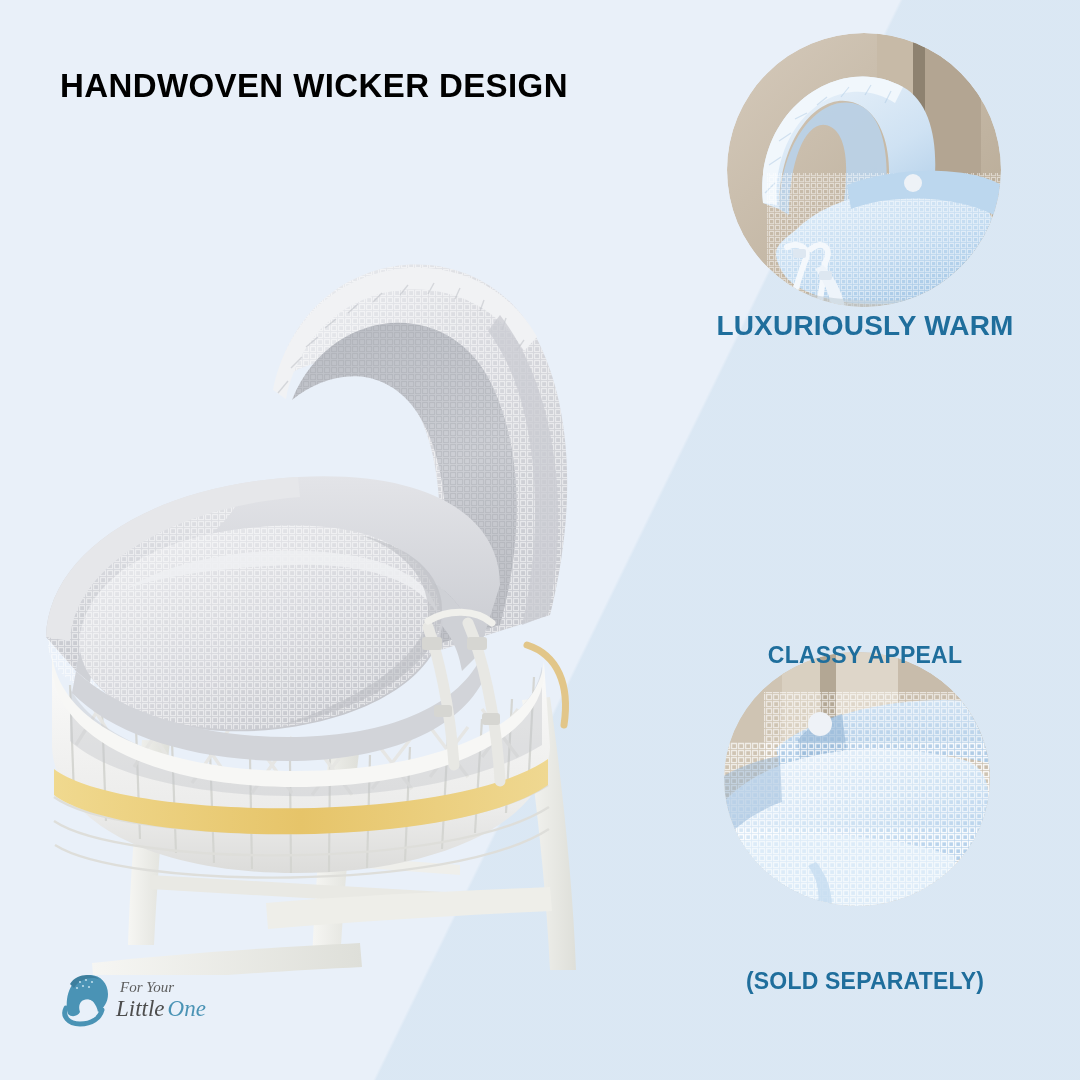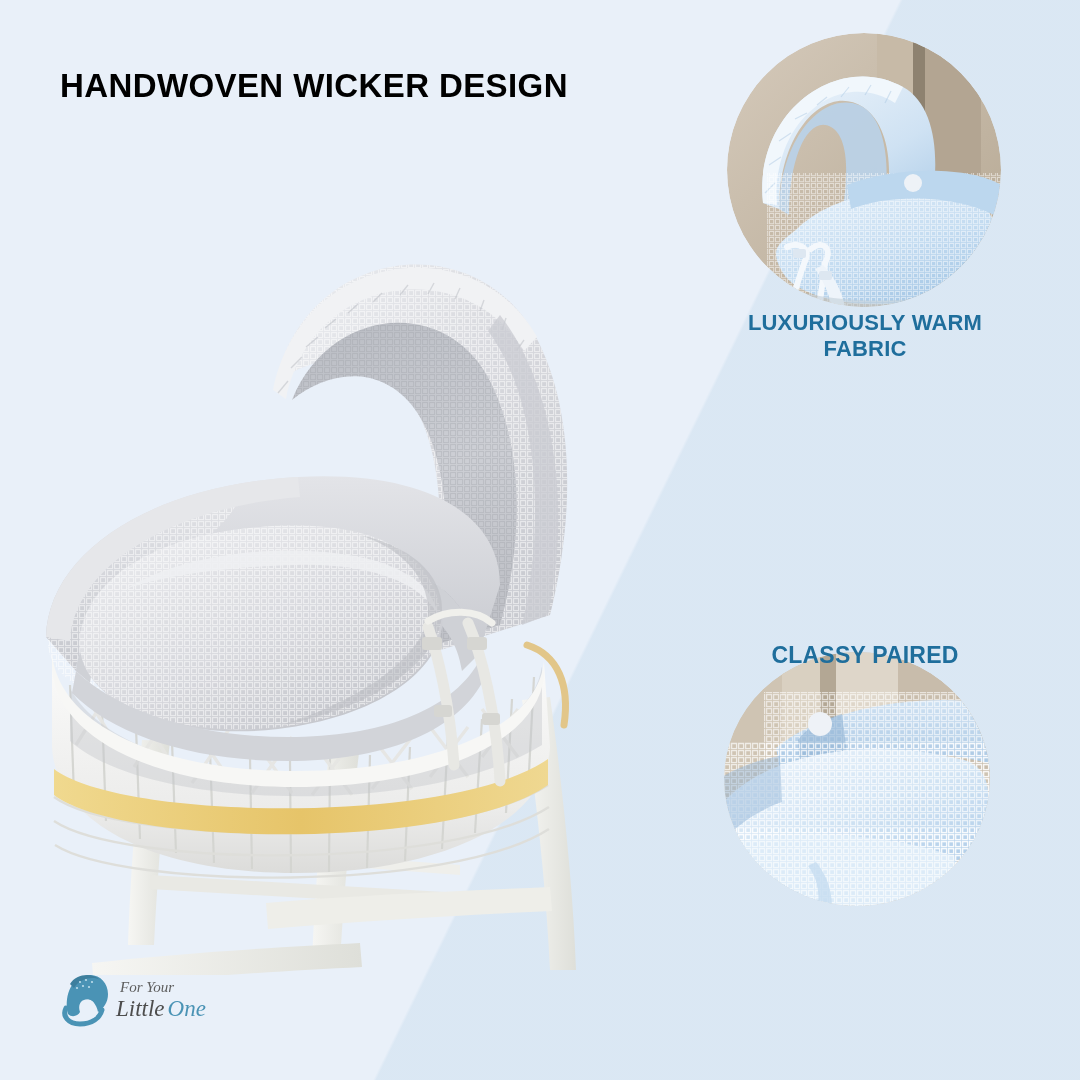--- a/index.html
+++ b/index.html
@@ -41,21 +41,21 @@
   .cap {
     position:absolute;
     text-align:center;
     color:#1f6e9c;
     font-weight:bold;
     line-height:1.16;
     letter-spacing:0.2px;
   }
 
   #f1-photo { left:727px; top:33px;  width:274px; height:274px; }
-  #f1-cap   { left:700px; top:310px; width:330px; font-size:22px; }
+  #f1-cap   { left:700px; top:310px; width:330px; font-size:28px; }
 
   #f2-photo { left:724px; top:378px; width:266px; height:255px; }
   #f2-cap   { left:690px; top:642px; width:350px; font-size:23px; }
   #f3-cap   { left:655px; top:968px; width:420px; font-size:23px; }
 
   
   #logo { position:absolute; left:58px; top:968px; width:150px; height:62px; }
   #logo svg { display:block; width:100%; height:100%; }
 </style>
 </head>
@@ -327,21 +327,20 @@
       <rect x="92" y="238" width="13" height="9" rx="2" fill="#dde7f1"></rect>
 
       <circle cx="186" cy="150" r="9" fill="#eef2f7"></circle>
 
       <path d="M46,250 C90,270 180,274 240,256 L240,274 L46,274 Z" fill="#c2ced9" opacity="0.6"></path>
     </g>
   </svg>
 </div>
 <div class="cap" id="f1-cap">
   <div>LUXURIOUSLY WARM</div>
-  <div>FABRIC</div>
 </div>
 
 <div class="circle-photo" id="f2-photo">
   <svg viewBox="0 0 266 255" xmlns="http://www.w3.org/2000/svg">
     <defs>
       <linearGradient id="b2quilt" x1="0.1" y1="0" x2="0.8" y2="1">
         <stop offset="0%" stop-color="#e8f1fa"></stop>
           <stop offset="45%" stop-color="#d2e4f4"></stop>
           <stop offset="100%" stop-color="#a8c8e6"></stop>
       </linearGradient>
@@ -374,24 +373,25 @@
 
       <path d="M-6,196 C50,176 150,178 230,204 L236,255 L-10,255 Z" fill="#dcebf8"></path>
       <rect x="-10" y="176" width="290" height="90" fill="url(#w2)" opacity="0.85"></rect>
       <path d="M84,214 C92,224 96,238 94,255 L108,255 C108,234 100,220 92,210 Z" fill="#c6dcf0" opacity="0.8"></path>
 
       <path d="M-10,130 C10,116 34,108 56,104 L58,150 C34,158 8,176 -8,196 Z" fill="#8fb2d4" opacity="0.45"></path>
     </g>
   </svg>
 </div>
 <div class="cap" id="f2-cap">
-  <div>CLASSY PAIRED</div>
+  <div>CLASSY APPEAL</div>
 </div>
 
 <div class="cap" id="f3-cap">
+  <div>(SOLD SEPARATELY)</div>
 </div>
 
 <div id="logo">
   <svg viewBox="0 0 150 62" xmlns="http://www.w3.org/2000/svg">
     <g>
 
       <path d="M10,46 C6,30 12,12 26,8 C40,4 50,14 50,26 C50,34 46,40 40,44 C38,34 32,30 26,32 C22,33 20,38 22,44 C20,48 14,50 10,46 Z" fill="#4a93b5"></path>
       <path d="M12,16 C18,6 34,4 42,12 C36,8 22,10 16,20 Z" fill="#3d7f9e"></path>
 
       <path d="M8,40 C4,48 10,56 22,56 C34,56 42,50 44,42" fill="none" stroke="#4a93b5" stroke-width="5" stroke-linecap="round"></path>

